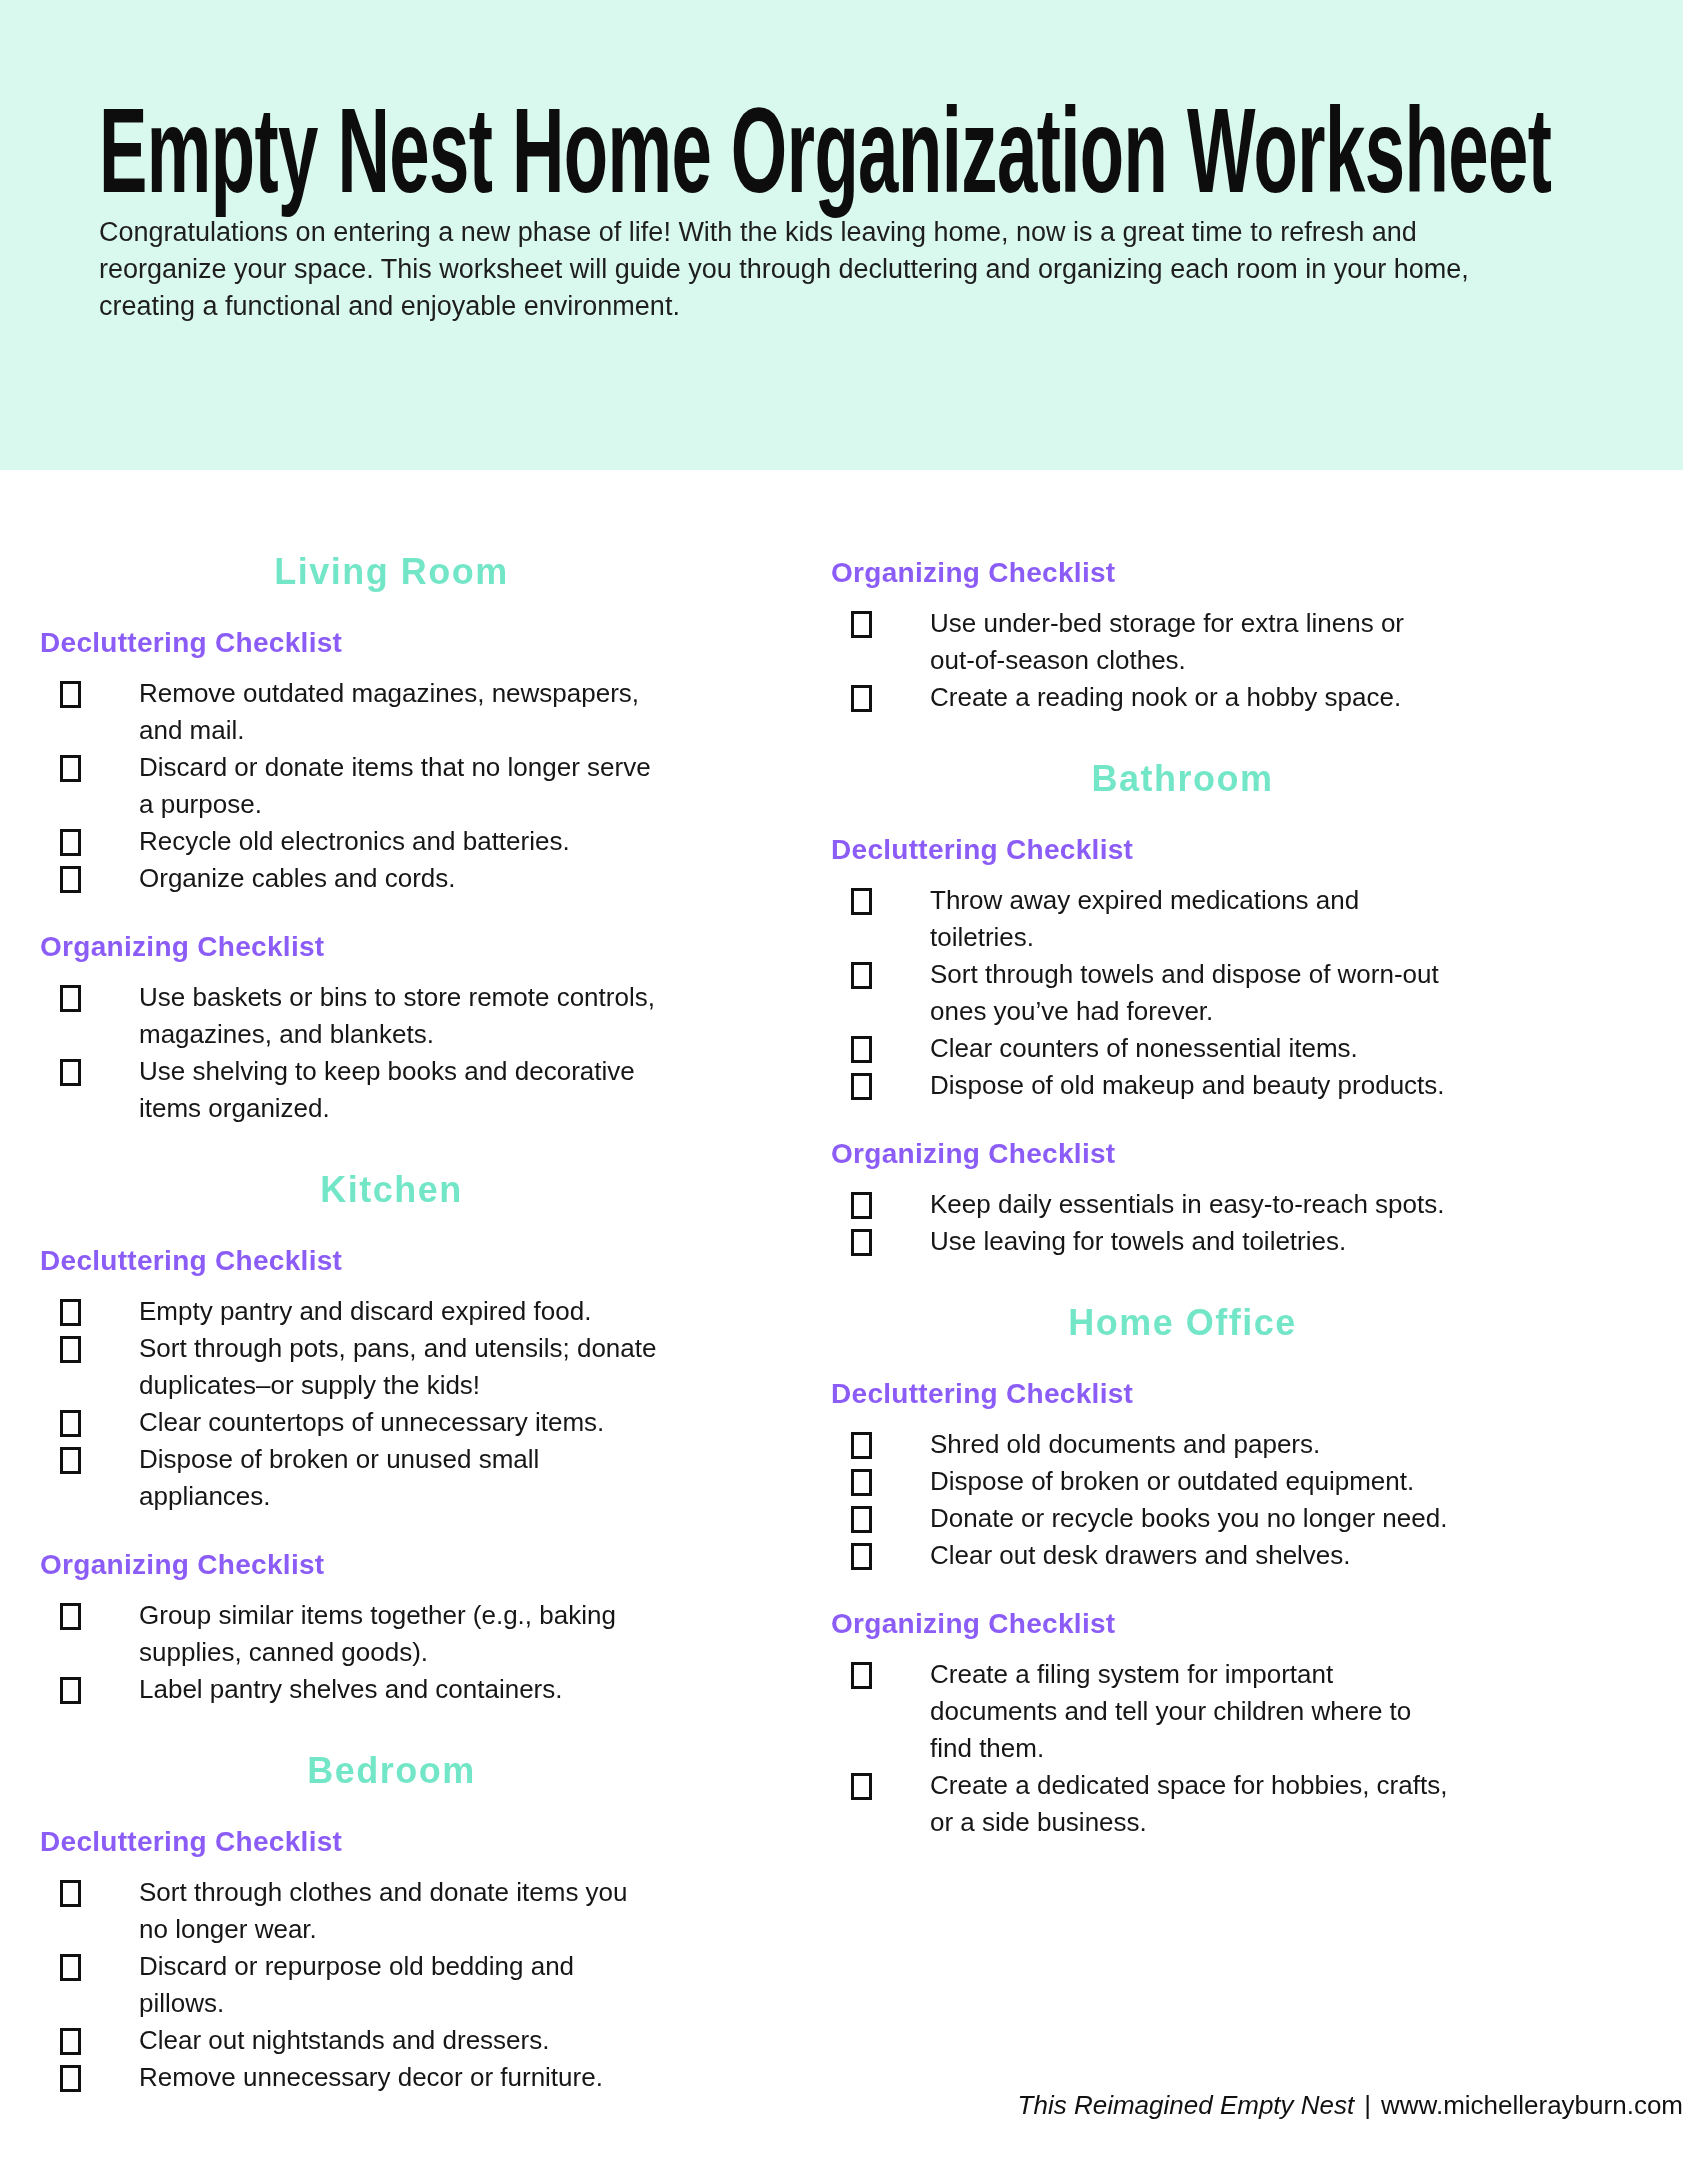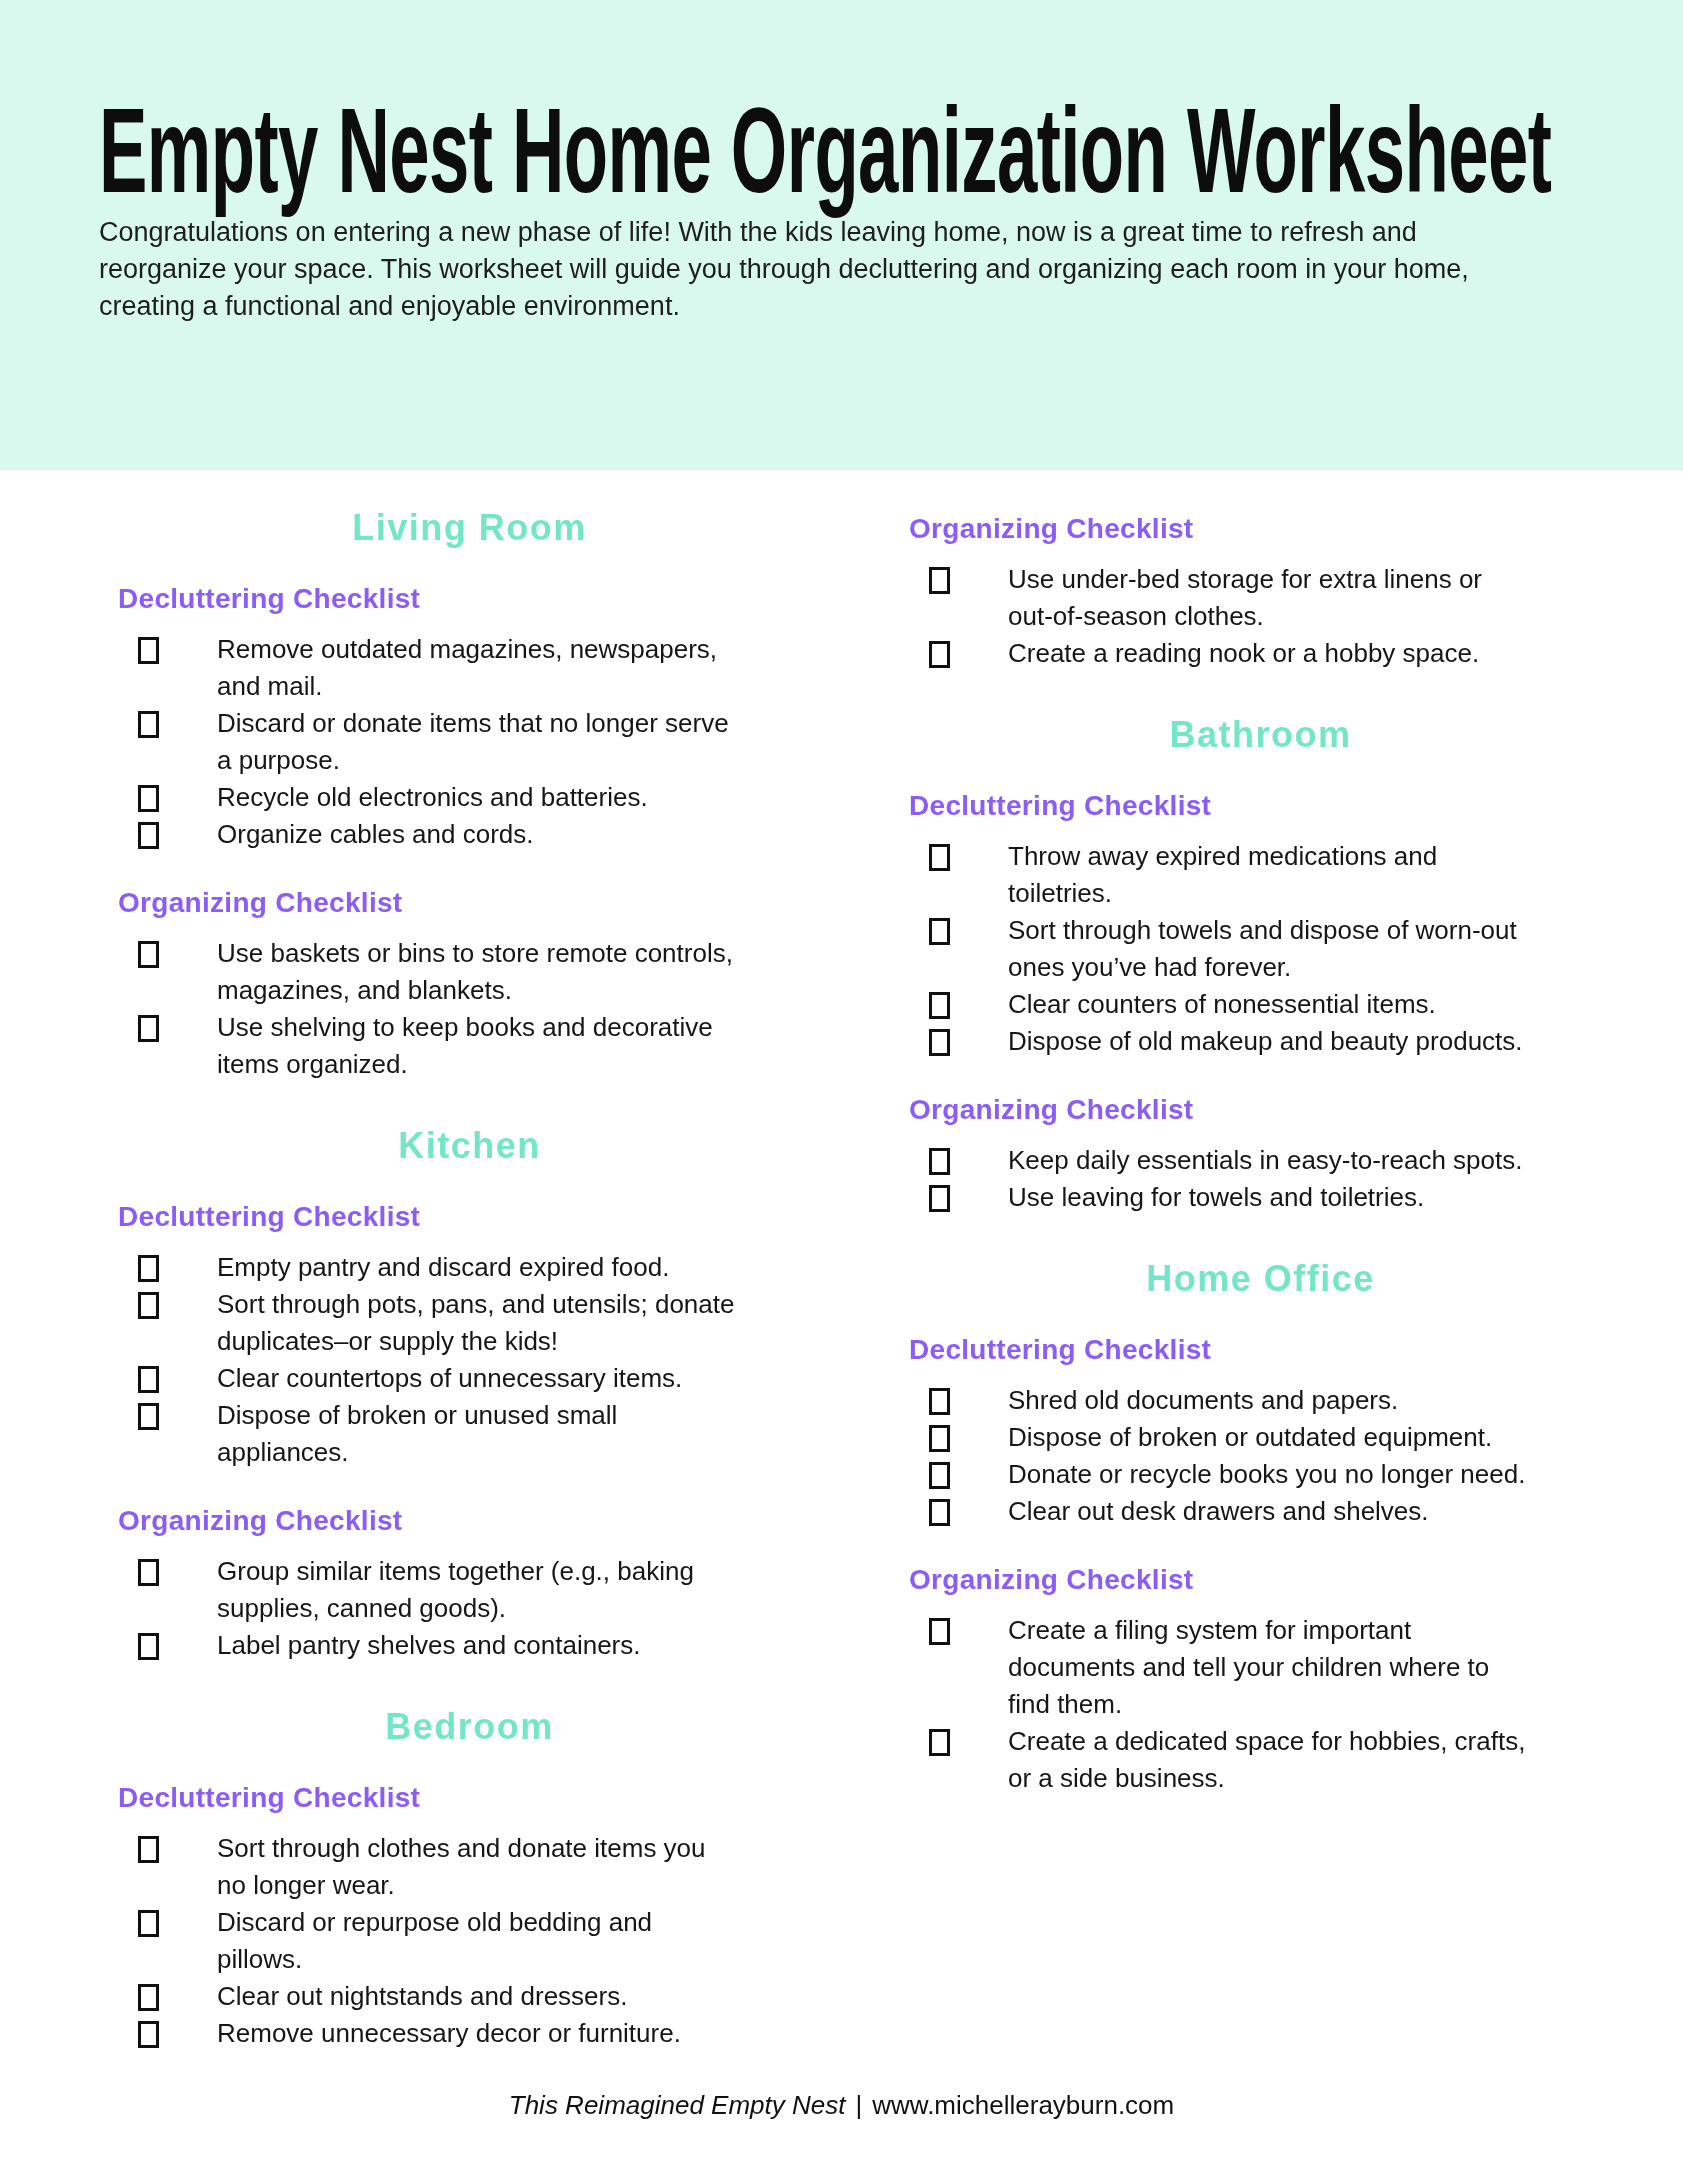--- a/index.html
+++ b/index.html
@@ -33,22 +33,22 @@
     letter-spacing: -1px;
   }
   .intro-text {
     font-size: 27px;
     line-height: 37px;
     max-width: 1406px;
     color: #1e1e1e;
   }
   .content {
     display: flex;
-    margin-top: 31px;
-    padding-left: 118px;
+    margin-top: 75px;
+    padding-left: 40px;
   }
   .col { width: 703px; }
   .col-right { margin-left: 88px; }
   .room-heading {
     font-size: 36px;
     font-weight: bold;
     letter-spacing: 1.5px;
     text-align: center;
     color: var(--accent, #74e6c8);
     margin: 42px 0 22px 0;
@@ -77,21 +77,21 @@
     width: 21px;
     height: 27px;
     border: 3px solid var(--checkbox-border, #101010);
     background: transparent;
   }
   .footer {
     position: absolute;
     left: 0;
     bottom: 57px;
     width: 100%;
-    text-align: center;
+    text-align: right;
     font-size: 26px;
     color: #111111;
   }
   .footer-brand { font-style: italic; }
   .footer-separator { margin: 0 10px; }
 </style>
 </head>
 <body>
 
 <div class="page">

